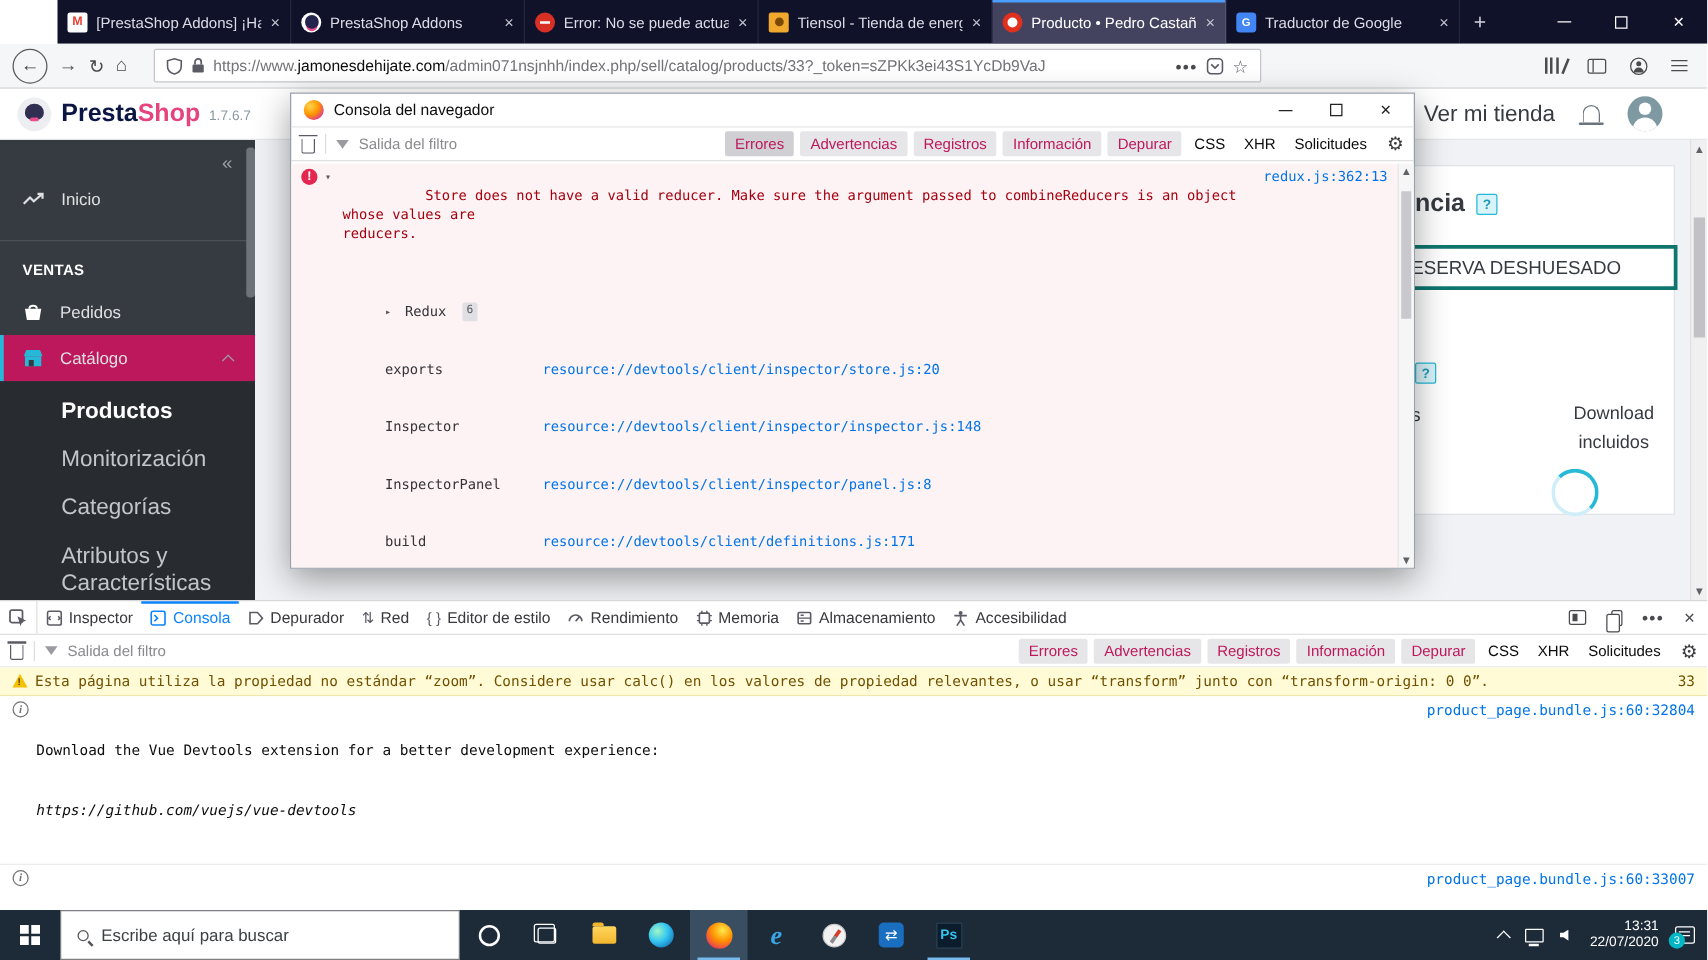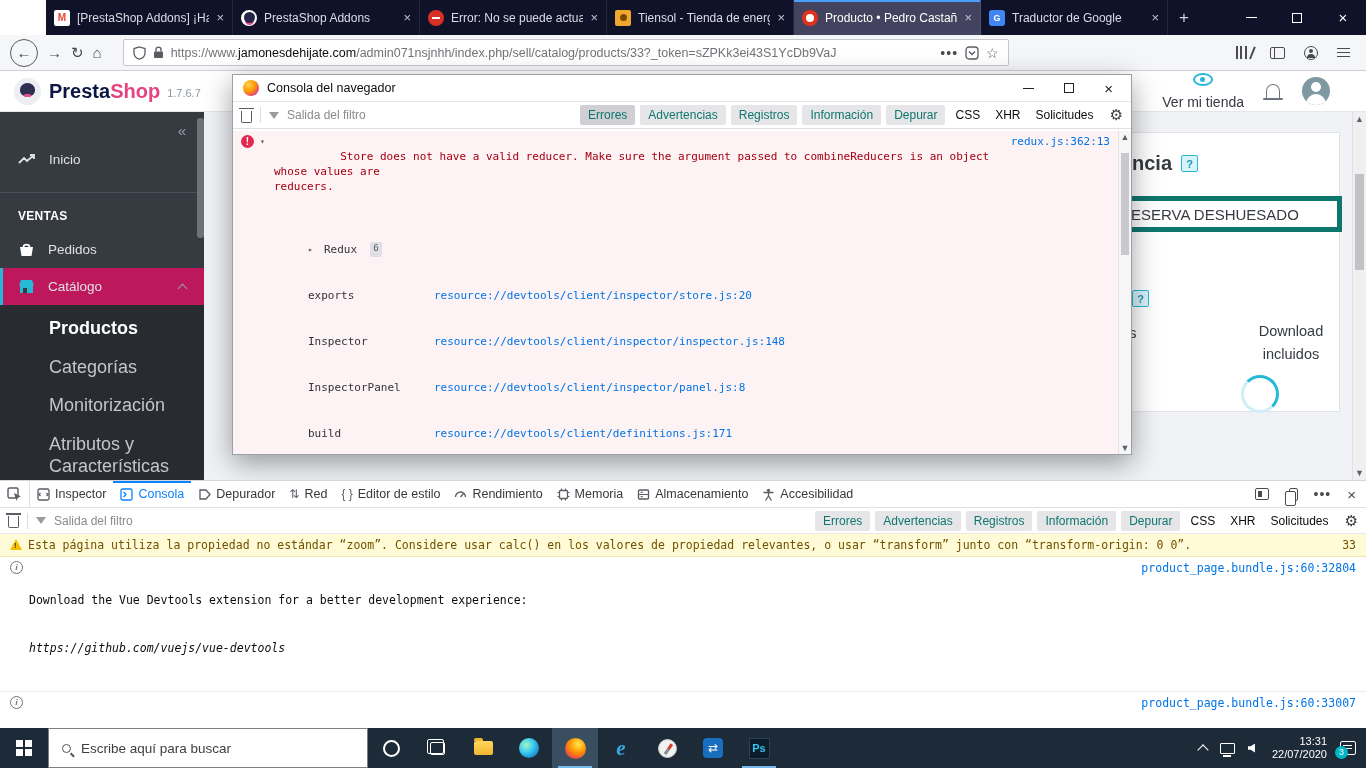--- a/index.html
+++ b/index.html
@@ -57,21 +57,21 @@
 
   
   .ps-header { position:absolute; top:71px; left:0; right:0; height:41px; background:#fff; border-bottom:1px solid #e4e6e9; display:flex; align-items:center; padding:0 14px; }
   .ps-logo { width:27px; height:27px; border-radius:50%; background:#eceef2; position:relative; margin-right:8px; flex:none; }
   .ps-logo::before { content:""; position:absolute; left:6px; top:5px; width:15px; height:13px; border-radius:50% 50% 40% 40%; background:#2f2f52; }
   .ps-logo::after { content:""; position:absolute; left:10px; top:16px; width:7px; height:3px; border-radius:2px; background:#e84c8b; }
   .ps-brand { font-size:20px; font-weight:bold; color:#0b1644; }
   .ps-brand .pink { color:#e5447e; }
   .ps-version { font-size:11px; color:#8a98a0; margin-left:7px; margin-top:4px; }
   .ps-head-right { margin-left:auto; display:flex; align-items:center; gap:22px; padding-right:22px; }
-  .viewstore { display:flex; align-items:center; gap:8px; font-size:14px; color:#363a41;flex-direction:column; }
+  .viewstore { display:flex; align-items:center; gap:8px; font-size:18px; color:#363a41; }
   .eyeicon { width:20px; height:13px; border:2px solid #25b9d7; border-radius:50%; position:relative; }
   .eyeicon::before { content:""; position:absolute; left:5px; top:2px; width:5px; height:5px; border-radius:50%; background:#25b9d7; }
   .bellicon { width:14px; height:14px; border:1.6px solid #6c757d; border-radius:7px 7px 0 0; border-bottom:none; position:relative; }
   .bellicon::before { content:""; position:absolute; left:-4px; right:-4px; bottom:-2px; height:2px; background:#6c757d; border-radius:1px; }
   .avatar { width:28px; height:28px; border-radius:50%; background:#7f99a3; position:relative; overflow:hidden; }
   .avatar::before { content:""; position:absolute; left:9px; top:5px; width:10px; height:10px; border-radius:50%; background:#fff; }
   .avatar::after { content:""; position:absolute; left:4px; top:17px; width:20px; height:12px; border-radius:10px 10px 0 0; background:#fff; }
 
   
   .sidebar { position:absolute; top:112px; left:0; width:204px; height:368px; background:#363a41; color:#dfe0e2; overflow:hidden; }
@@ -86,21 +86,21 @@
   .submenu { background:#282b30; padding:4px 0 8px; }
   .sub-item { padding:8px 2px 8px 49px; font-size:18px; color:#c2c6cb; line-height:1.25; }
   .sub-item.active { color:#fff; font-weight:bold; }
   .sb-scroll { position:absolute; right:0; top:6px; width:7px; height:120px; background:#6e737a; border-radius:3px; }
 
   
   .ps-main { position:absolute; top:112px; left:204px; right:0; height:368px; background:#f1f2f5; overflow:hidden; }
   .ps-card { position:absolute; left:490px; top:20px; right:26px; bottom:68px; background:#fff; border:1px solid #dfe3e8; }
   .pg-heading { position:absolute; left:928px; top:40px; font-size:20px; font-weight:bold; color:#363a41; display:flex; gap:9px; align-items:center; }
   .helpbadge { width:17px; height:17px; background:#d9f3fa; border:1px solid #25b9d7; color:#1e98b5; font-size:11px; font-weight:bold; display:inline-flex; align-items:center; justify-content:center; border-radius:2px; }
-  .pg-input { position:absolute; left:912px; top:84px; width:226px; height:36px; background:#fff; border:5px solid #0f766e; font-size:15px; color:#363a41; display:flex; align-items:center; padding:0 10px; }
+  .pg-input { position:absolute; left:912px; top:84px; width:226px; height:36px; background:#fff; border:3px solid #0f766e; font-size:15px; color:#363a41; display:flex; align-items:center; padding:0 10px; }
   .pg-help2 { position:absolute; left:928px; top:178px; }
   .pg-s { position:absolute; left:925px; top:212px; font-size:15px; color:#363a41; }
   .pg-tax { position:absolute; left:1022px; top:208px; width:130px; text-align:center; font-size:14.5px; color:#363a41; line-height:23px; }
   .spinner { position:absolute; left:1037px; top:263px; width:38px; height:38px; border-radius:50%; border:3.5px solid #cfeef7; border-top-color:#25b9d7; border-right-color:#25b9d7; }
   .savewrap { position:absolute; left:961px; top:316px; display:flex; height:37px; }
   .savemain { width:118px; background:#fff; border:1px solid #bfe9f3; color:#25b9d7; font-size:15px; font-weight:bold; display:flex; align-items:center; justify-content:center; }
   .savedrop { width:47px; background:#25b9d7; display:flex; align-items:center; justify-content:center; }
   .savedrop .chevd { width:9px; height:9px; border-right:2px solid #fff; border-bottom:2px solid #fff; transform:rotate(45deg); margin-top:-4px; }
   .page-scroll { position:absolute; right:0; top:0; bottom:0; width:14px; background:#f0f0f0; border-left:1px solid #e0e0e0; }
   .page-scroll .thumb { position:absolute; left:2px; right:2px; top:62px; height:96px; background:#c2c2c6; }
@@ -114,21 +114,21 @@
   .cwin-btns { margin-left:auto; display:flex; gap:30px; padding-right:8px; align-items:center; color:#222; }
   .cwin-btns .glyph-min { background:#222; }
   .cwin-btns .glyph-max { border-color:#222; }
   .ctoolbar { height:27px; display:flex; align-items:center; gap:8px; padding:0 8px; border-bottom:1px solid #e0e0e2; font-size:12px; }
   .trash { width:11px; height:12px; border:1.4px solid #5b5b66; border-top:none; border-radius:0 0 2px 2px; position:relative; margin-top:3px; }
   .trash::before { content:""; position:absolute; left:-3px; right:-3px; top:-3px; height:1.5px; background:#5b5b66; }
   .funnel { width:0; height:0; border-left:5px solid transparent; border-right:5px solid transparent; border-top:7px solid #9a9aa0; position:relative; }
   .vsep { width:1px; height:16px; background:#ddd; }
   .filter-ph { color:#8a8a8e; }
   .chips { margin-left:auto; display:flex; align-items:center; gap:5px; }
-  .chip { background:#e6e6e9; color:#0f766e; padding:3px 8px; border-radius:2px; }
+  .chip { background:#e6e6e9; color:#be185d; padding:3px 8px; border-radius:2px; }
   .chip.on { background:#cfcfd4; }
   .chip-plain { padding:3px 5px; color:#0c0c0d; }
   .gear { font-size:15px; color:#3b3b3e; margin-left:6px; }
   .cbody-area { position:absolute; top:56px; left:0; right:13px; bottom:0; overflow:hidden; }
   .cscroll { position:absolute; top:56px; right:0; bottom:0; width:13px; background:#f6f6f7; border-left:1px solid #e3e3e5; }
   .cscroll .thumb { position:absolute; left:2px; right:2px; top:22px; height:102px; background:#c9c9cd; }
 
   .crow { display:flex; align-items:flex-start; gap:6px; padding:3px 8px; font-family:"DejaVu Sans Mono", monospace; font-size:11px; line-height:15px; border-bottom:1px solid; }
   .crow.err { background:#fdf2f4; border-color:#f3d7dc; color:#a4000f; }
   .crow.warn { background:#fffbd6; border-color:#efe5ad; color:#715100; }
@@ -346,22 +346,22 @@
       <svg width="17" height="15" viewBox="0 0 17 15">
           <rect x="2" y="6" width="13" height="8" fill="#25b9d7"></rect>
           <path d="M1 6 L3 1 H14 L16 6 Z" fill="#25b9d7"></path>
           <rect x="5" y="9" width="4" height="5" fill="#363a41"></rect>
         </svg>
       <span>Catálogo</span>
       <span class="chev up"></span>
     </div>
     <div class="submenu">
       <div class="sub-item active">Productos</div>
+      <div class="sub-item">Monitorización</div>
       <div class="sub-item">Categorías</div>
-      <div class="sub-item">Monitorización</div>
       <div class="sub-item">Atributos y Características</div>
       <div class="sub-item">Marcas y Proveedores</div>
     </div>
     <div class="sb-scroll"></div>
   </div>
 
   <div class="cwin">
     <div class="cwin-title">
       <span class="fxlogo"></span>
       <span class="wt">Consola del navegador</span>

